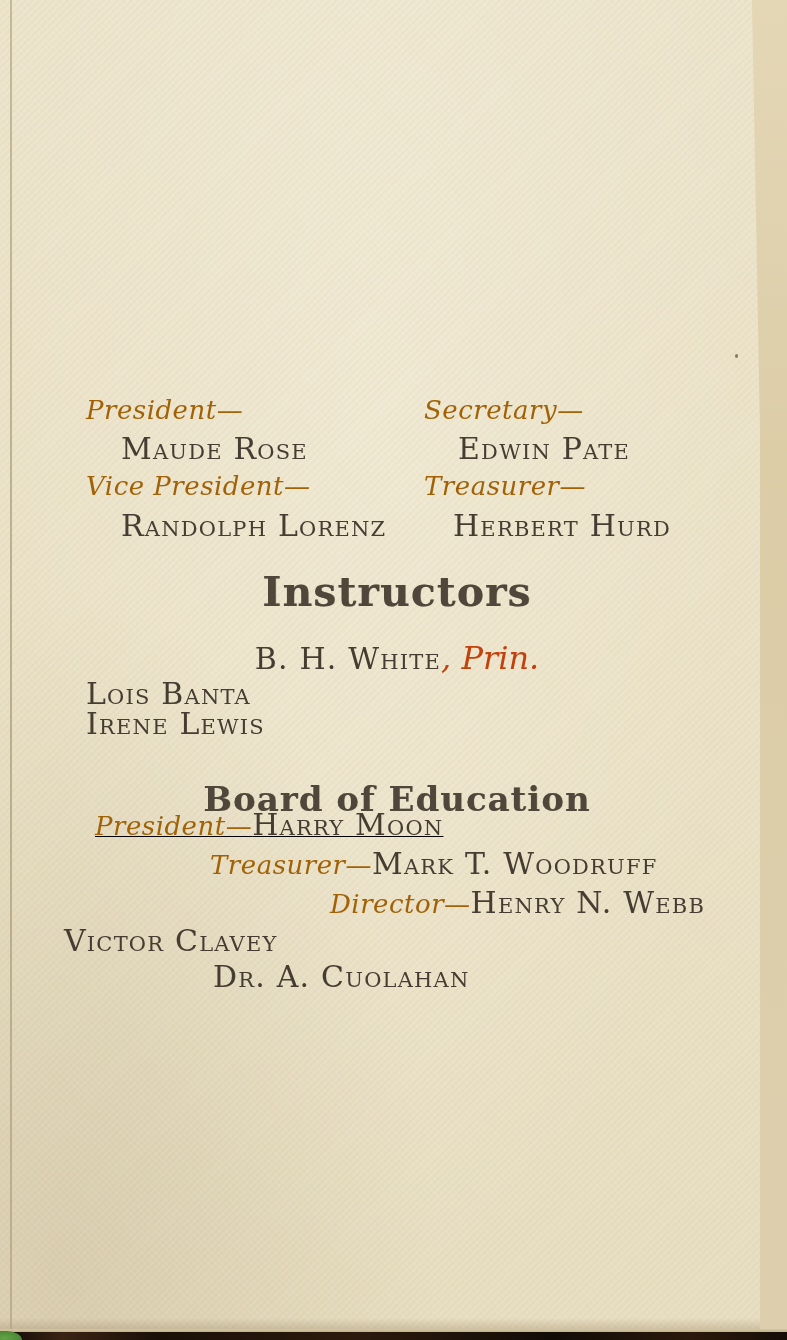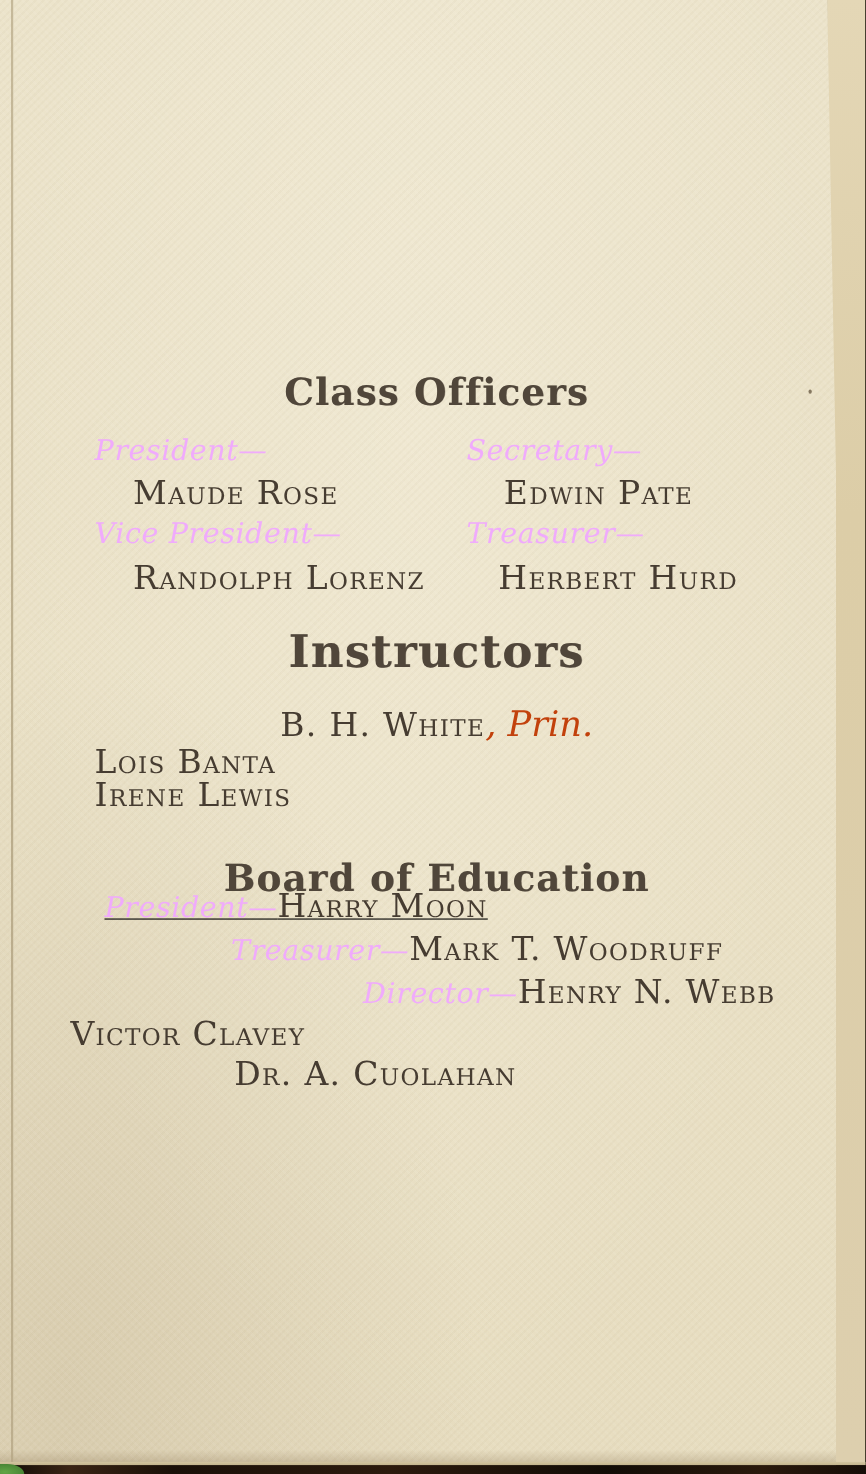--- a/index.html
+++ b/index.html
@@ -109,21 +109,21 @@
 
   .line {
     position: absolute;
     line-height: 1;
     white-space: nowrap;
   }
   .title {
     font-style: italic;
     font-size: 26px;
     letter-spacing: .5px;
-    color: #f0abfc;
+    color: #a16207;
   }
   .name {
     font-variant: small-caps;
     font-size: 30px;
     letter-spacing: 1.2px;
     color: #463c31;
   }
   .suffix {
     font-size: 32px;
     color: #c2410c;
@@ -152,21 +152,20 @@
 <div class="scan">
 
   <div class="page"></div>
   <div class="under-page"></div>
   <div class="left-fold-line"></div>
   <div class="edge-highlight"></div>
   <div class="book-edge"></div>
   <div class="green-fleck"></div>
   <div class="paper-speck"></div>
 
-  <div class="heading h-class-officers">Class Officers</div>
 
   <div class="line title ink" style="top:397px; left:86px;">President—</div>
   <div class="line title ink" style="top:397px; left:424px;">Secretary—</div>
 
   <div class="line name" style="top:434px; left:121px;">Maude Rose</div>
   <div class="line name" style="top:434px; left:458px;">Edwin Pate</div>
 
   <div class="line title ink" style="top:473px; left:86px;">Vice President—</div>
   <div class="line title ink" style="top:473px; left:424px;">Treasurer—</div>
 

